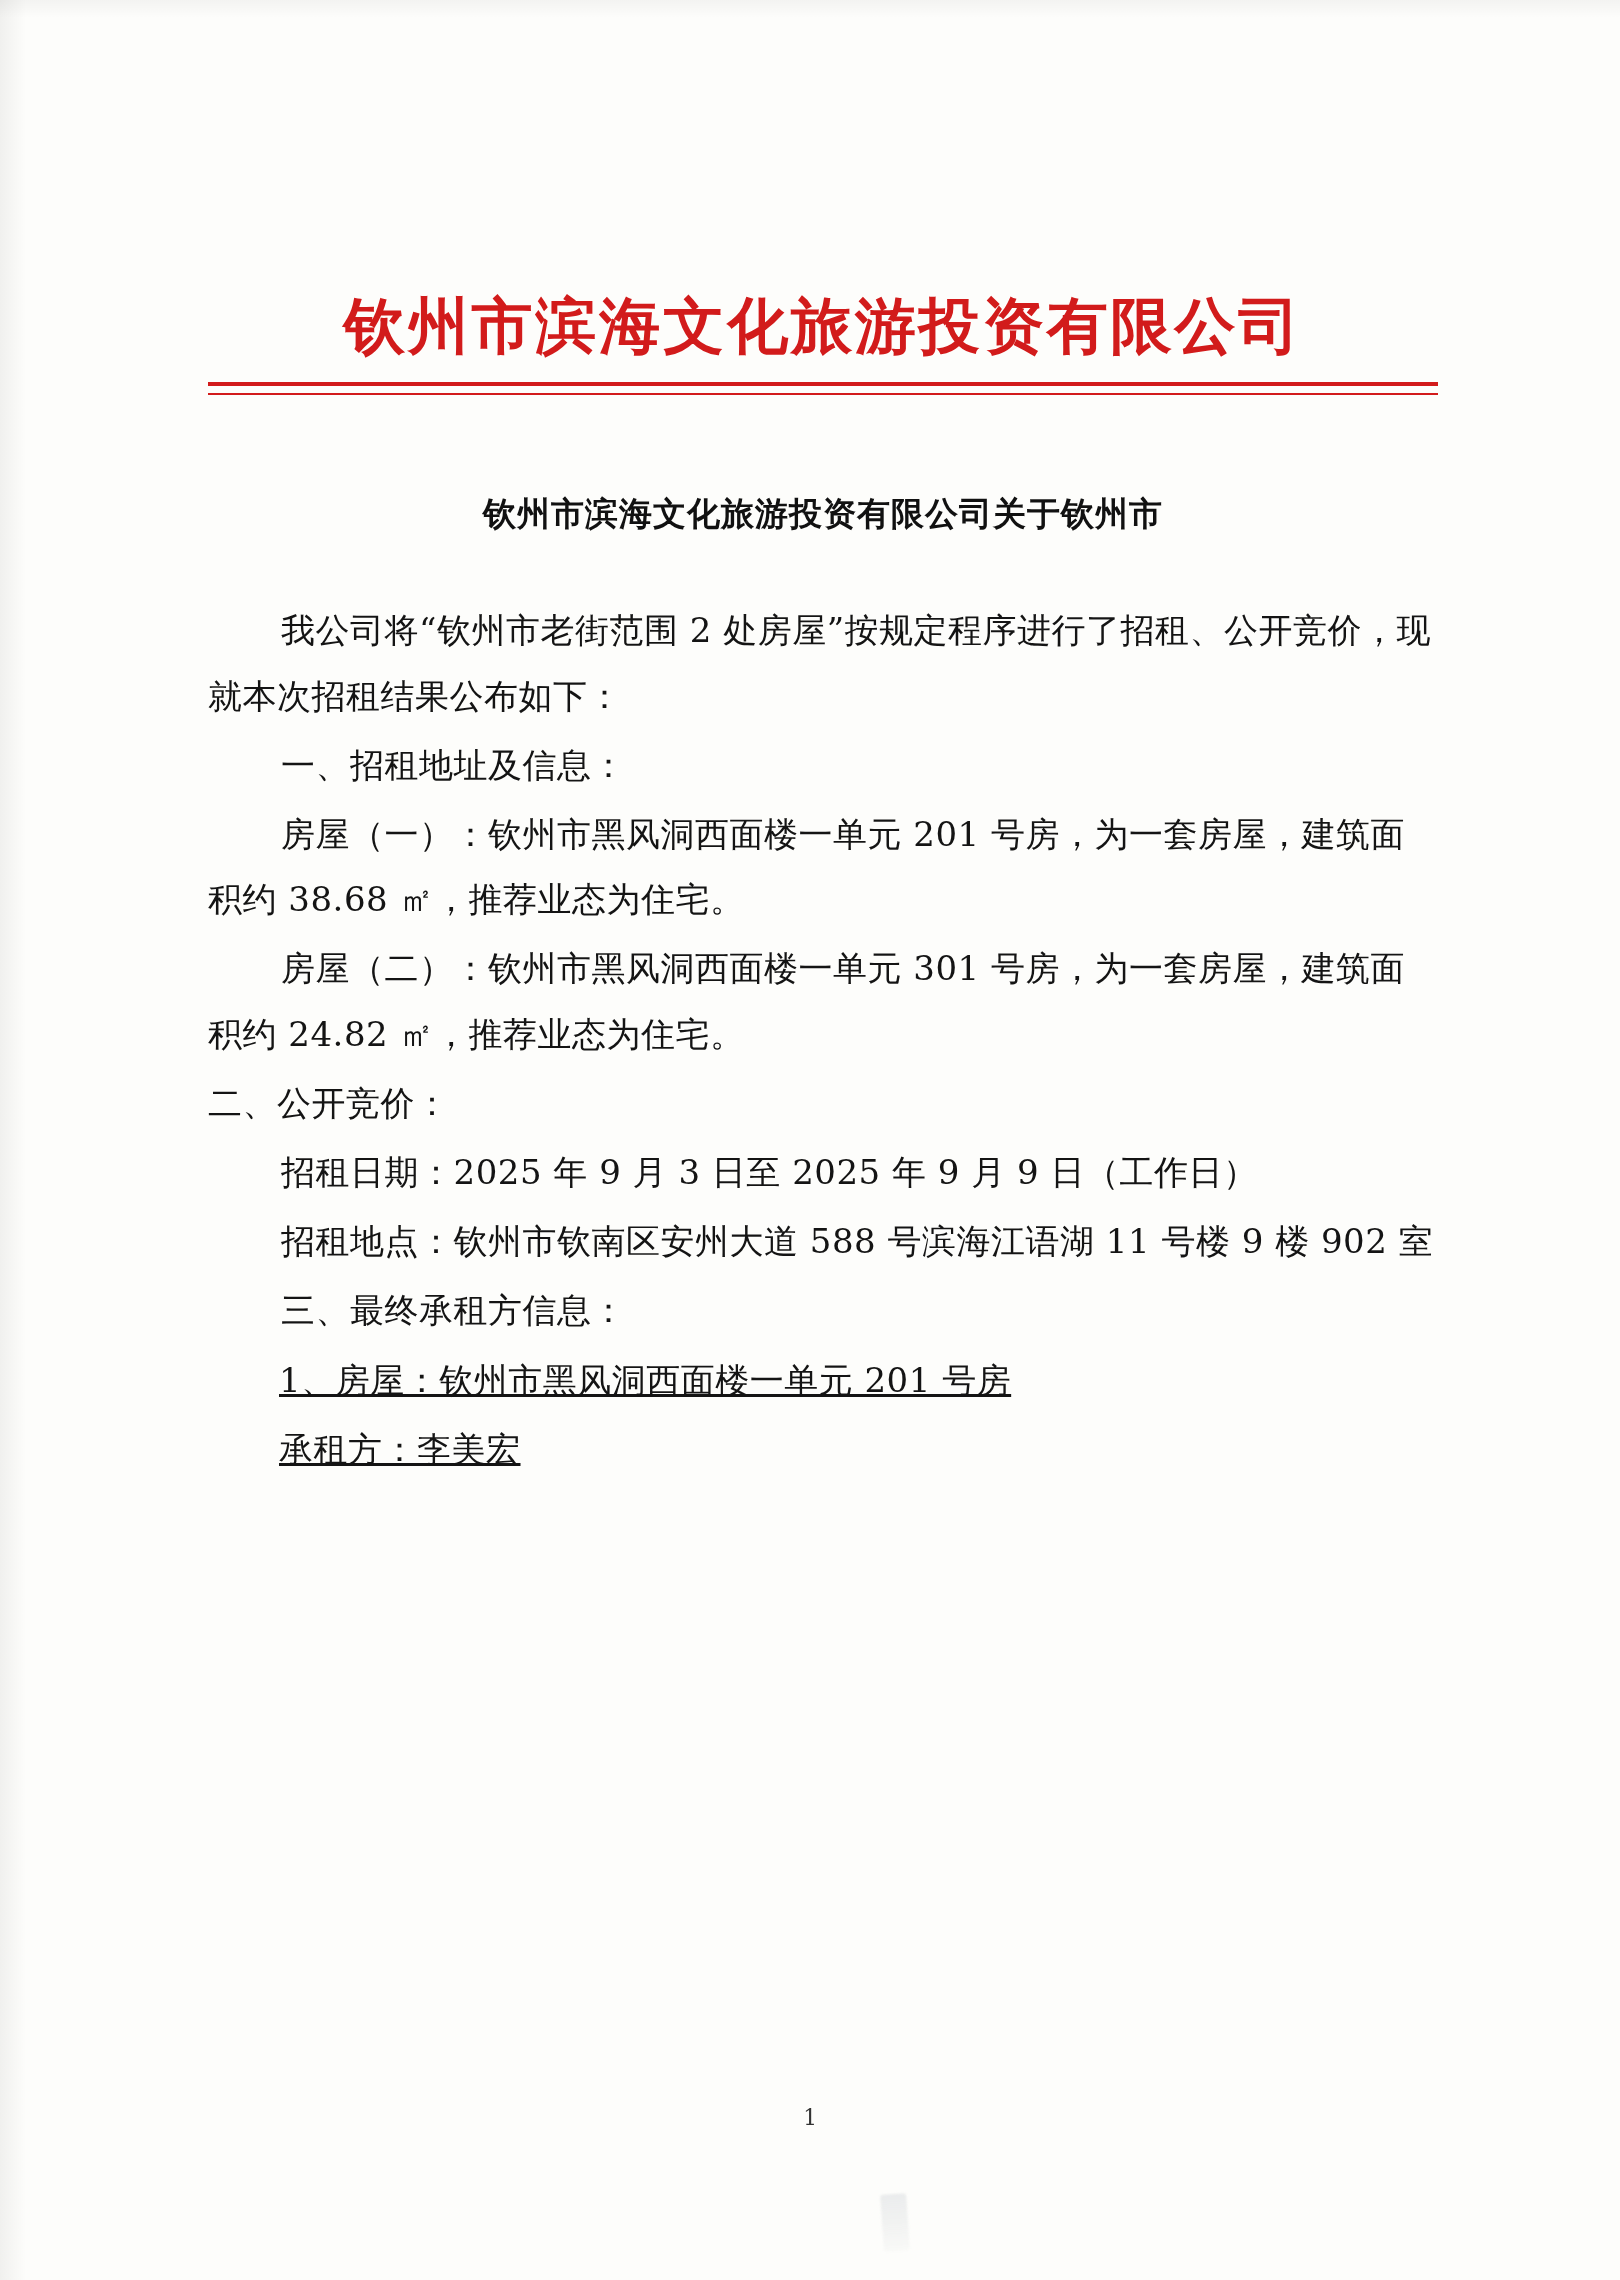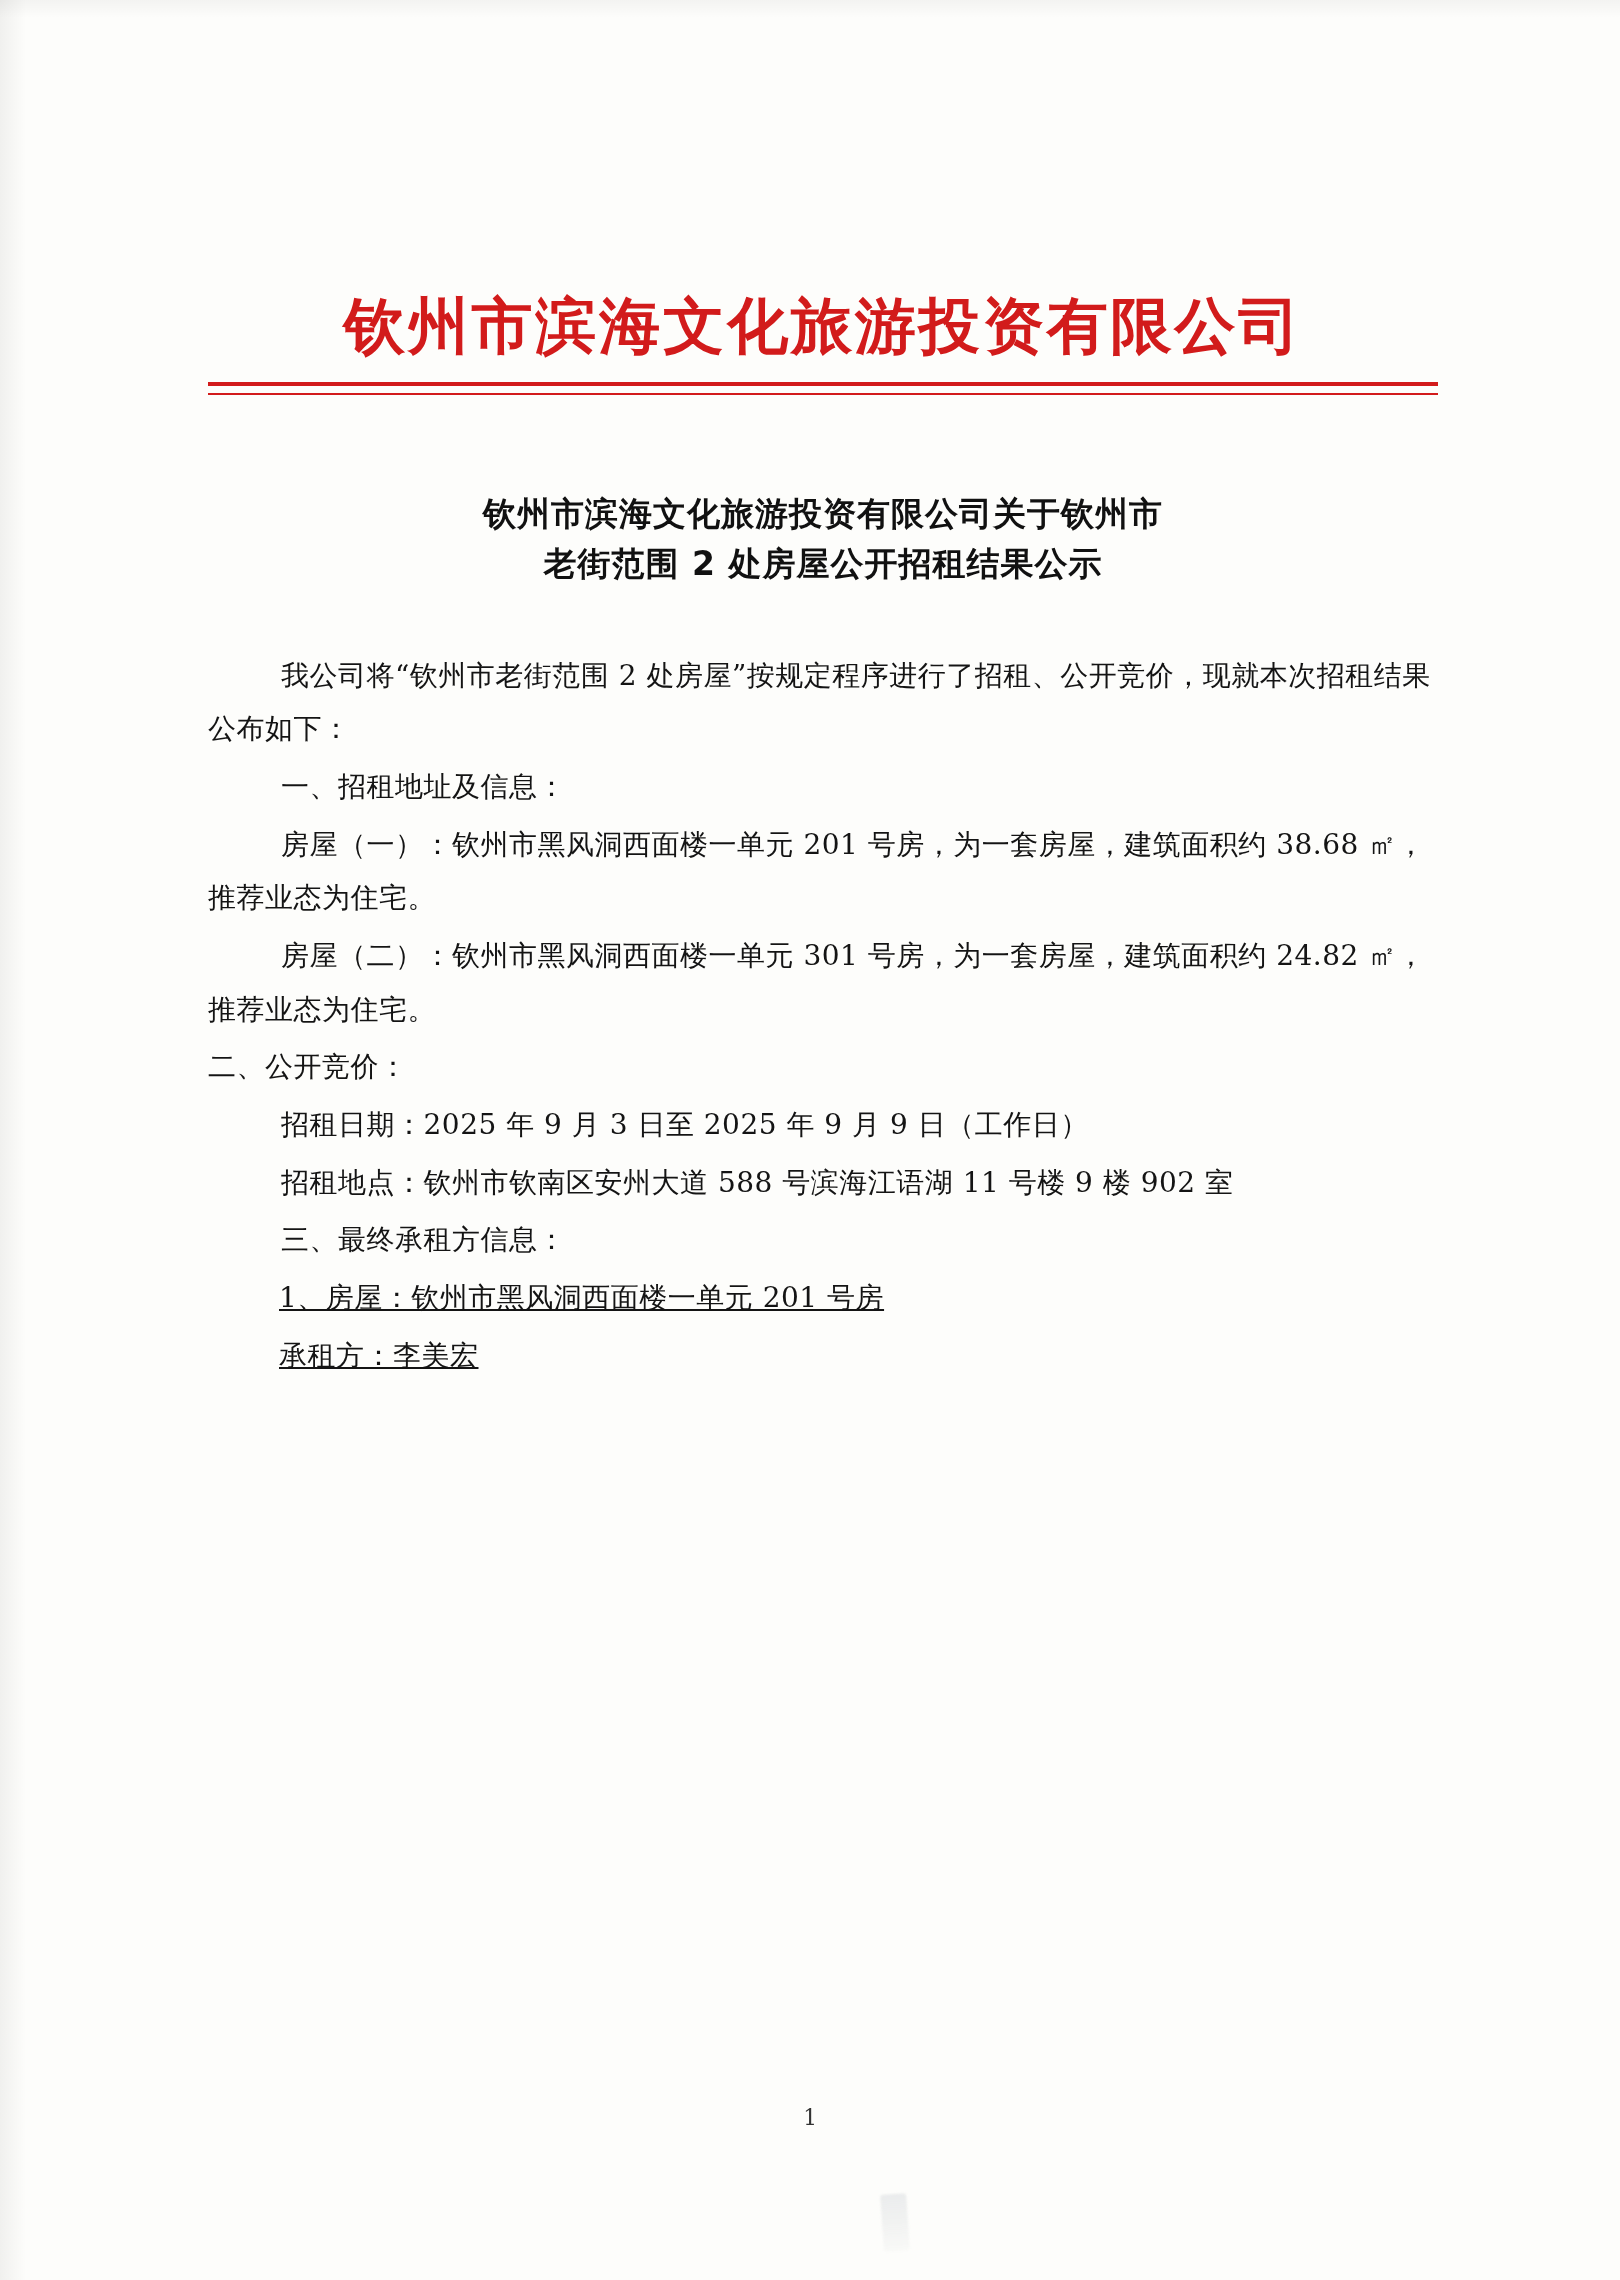--- a/index.html
+++ b/index.html
@@ -75,21 +75,21 @@
     font-size: 33px;
     font-weight: 700;
     color: #111;
     line-height: 1.52;
     letter-spacing: 1px;
   }
 
   
   .body-text {
     margin-top: 59px;
-    font-size: 28px;
+    font-size: 34px;
     line-height: 1.92;
     color: #141414;
     letter-spacing: 0.5px;
     font-family: "DejaVu Serif", "Liberation Serif", serif;
   }
   .para {
     margin: 0 0 3.9px 0;
     text-indent: 0;
   }
   .para.indent {
@@ -153,21 +153,20 @@
       <div class="letterhead">钦州市滨海文化旅游投资有限公司</div>
 
       <div class="rule-wrap">
         <div class="rule-thick"></div>
         <div class="rule-gap"></div>
         <div class="rule-thin"></div>
       </div>
 
       <div class="doc-title">
         <div>钦州市滨海文化旅游投资有限公司关于钦州市</div>
-        <div>老街范围 2 处房屋公开招租结果公示</div>
       </div>
 
       <div class="body-text">
         <p class="para indent">我公司将“钦州市老街范围 2 处房屋”按规定程序进行了招租、公开竞价，现就本次招租结果公布如下：</p>
         <p class="para indent">一、招租地址及信息：</p>
         <p class="para indent">房屋（一）：钦州市黑风洞西面楼一单元 201 号房，为一套房屋，建筑面积约 38.68 ㎡，推荐业态为住宅。</p>
         <p class="para indent">房屋（二）：钦州市黑风洞西面楼一单元 301 号房，为一套房屋，建筑面积约 24.82 ㎡，推荐业态为住宅。</p>
         <p class="para flush">二、公开竞价：</p>
         <p class="para indent">招租日期：2025 年 9 月 3 日至 2025 年 9 月 9 日（工作日）</p>
         <p class="para indent">招租地点：钦州市钦南区安州大道 588 号滨海江语湖 11 号楼 9 楼 902 室</p>

